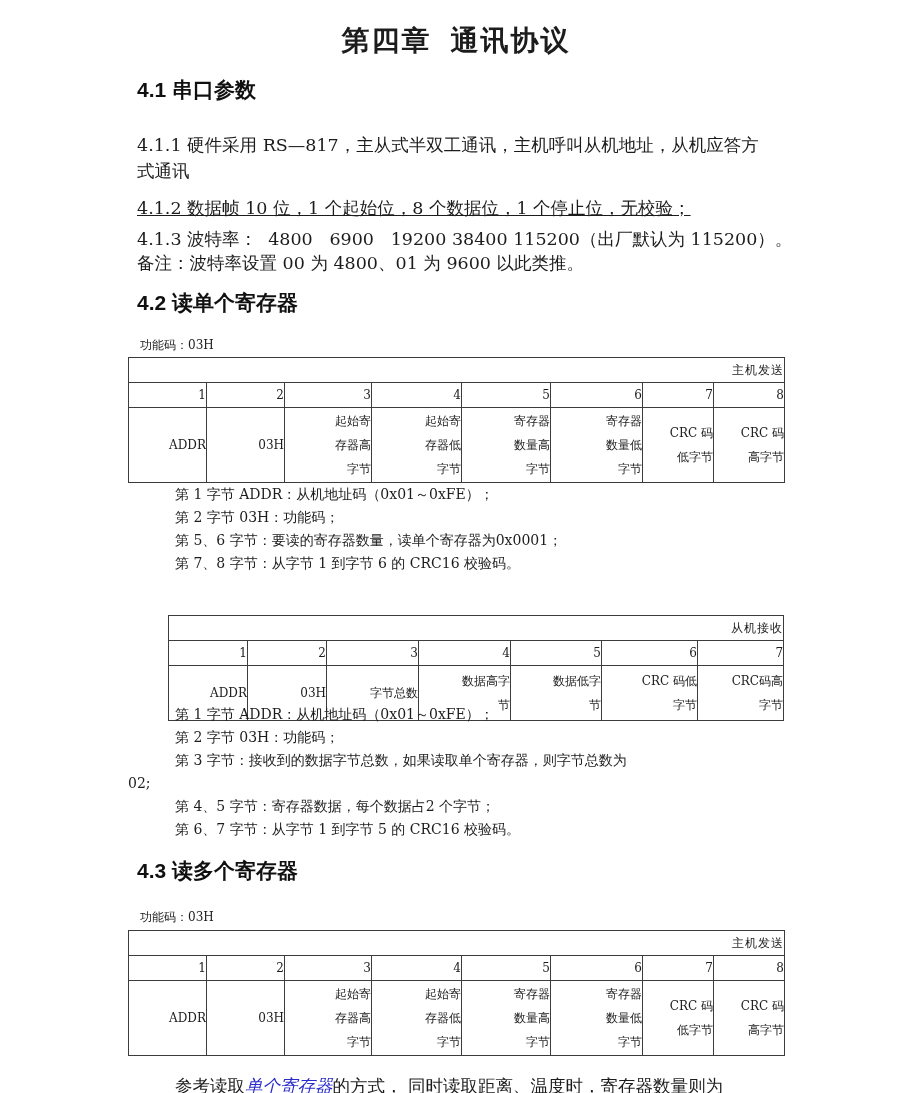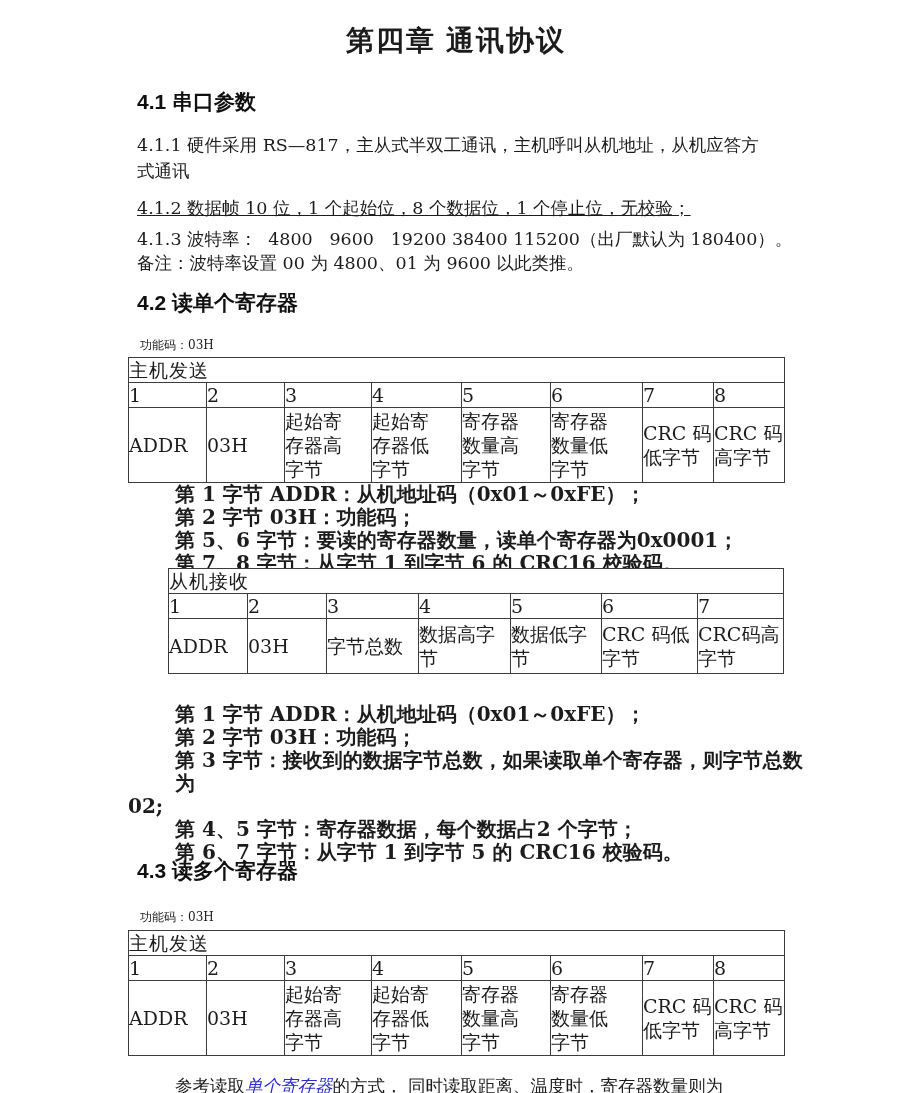--- a/index.html
+++ b/index.html
@@ -8,21 +8,21 @@
     width:912px;height:1093px;
     background:#ffffff;
     overflow:hidden;
     font-family:"DejaVu Serif","Liberation Serif",serif;
     color:#1c1c1c;
   }
   .doc-title{
     position:absolute;top:22px;left:0;width:912px;
     text-align:center;font-size:28px;font-weight:bold;
     letter-spacing:2px;
-    font-family:Liberation Sans, sans-serif;
+    font-family:Liberation Mono, monospace;
   }
   .sec-heading{
     position:absolute;left:137px;
     font-family:"Liberation Sans","DejaVu Sans",sans-serif;
     font-weight:700;font-size:21px;color:#101010;
     white-space:pre;
   }
   .para{
     position:absolute;left:137px;width:670px;
     font-size:17.5px;line-height:26px;
@@ -32,79 +32,78 @@
     position:absolute;left:140px;
     font-size:12px;white-space:pre;
   }
   table.proto{
     position:absolute;
     border-collapse:collapse;table-layout:fixed;
     background:#ffffff;
   }
   table.proto td{
     border:1.5px solid #3c3c3c;
-    text-align:left;vertical-align:middle;
-    font-size:19px;
+    text-align:right;vertical-align:middle;
+    font-size:12px;
     padding:0;
     white-space:pre-line;
     line-height:24px;
     overflow:hidden;
   }
   td.t-title{height:23px;font-size:17.5px;letter-spacing:1px;}
   tr.nums td{height:23px;}
   tr.body1 td{height:74px;}
   tr.body2 td{height:54px;}
   .notes{
     position:absolute;left:128px;width:680px;
-    font-size:20px;
-    font-weight:bold;
+    font-size:14px;
   }
   .notes .note-line{
     margin:0;padding:0 0 0 47px;
     line-height:23px;white-space:pre-wrap;
   }
   .notes .note-line.flush{padding-left:0;}
   .footer-line{
     position:absolute;left:175px;width:680px;
     font-size:17.5px;line-height:24px;white-space:pre-wrap;
   }
   .doc-link{
     color:#2b2bcc;font-style:italic;
     text-decoration:underline;
     cursor:pointer;
   }
   
-  #h41{top:88px;}
+  #h41{top:76px;}
   #p411{top:132px;}
   #p412{top:195px;text-decoration:underline;}
   #p413{top:226px;}
   #note41{top:250px;}
   #h42{top:289px;}
   #fc42{top:337px;}
   #tbl-send1{top:357px;left:128px;width:656px;}
   #send-notes{top:483px;}
-  #tbl-recv{top:568px;left:168px;width:615px;}
+  #tbl-recv{top:615px;left:168px;width:615px;}
   #recv-notes{top:703px;}
   #h43{top:857px;}
   #fc43{top:909px;}
   #tbl-send2{top:930px;left:128px;width:656px;}
   #footer43{top:1056px;}
 </style>
 </head>
 <body>
 
 <div class="page">
 
   <div class="doc-title">第四章 通讯协议</div>
 
   <div class="sec-heading" id="h41">4.1 串口参数</div>
   <div class="para" id="p411">4.1.1 硬件采用 RS—817，主从式半双工通讯，主机呼叫从机地址，从机应答方
 式通讯</div>
   <div class="para" id="p412">4.1.2 数据帧 10 位，1 个起始位，8 个数据位，1 个停止位，无校验；</div>
-  <div class="para" id="p413">4.1.3 波特率：  4800   9600   19200 38400 115200（出厂默认为 180400）。</div>
+  <div class="para" id="p413">4.1.3 波特率：  4800   6900   19200 38400 115200（出厂默认为 115200）。</div>
   <div class="para" id="note41">备注：波特率设置 00 为 4800、01 为 9600 以此类推。</div>
 
   <div class="sec-heading" id="h42">4.2 读单个寄存器</div>
   <div class="func-code" id="fc42">功能码：03H</div>
 
   <table class="proto" id="tbl-send1">
     <colgroup>
       <col style="width:78px">
         <col style="width:78px">
         <col style="width:87px">

